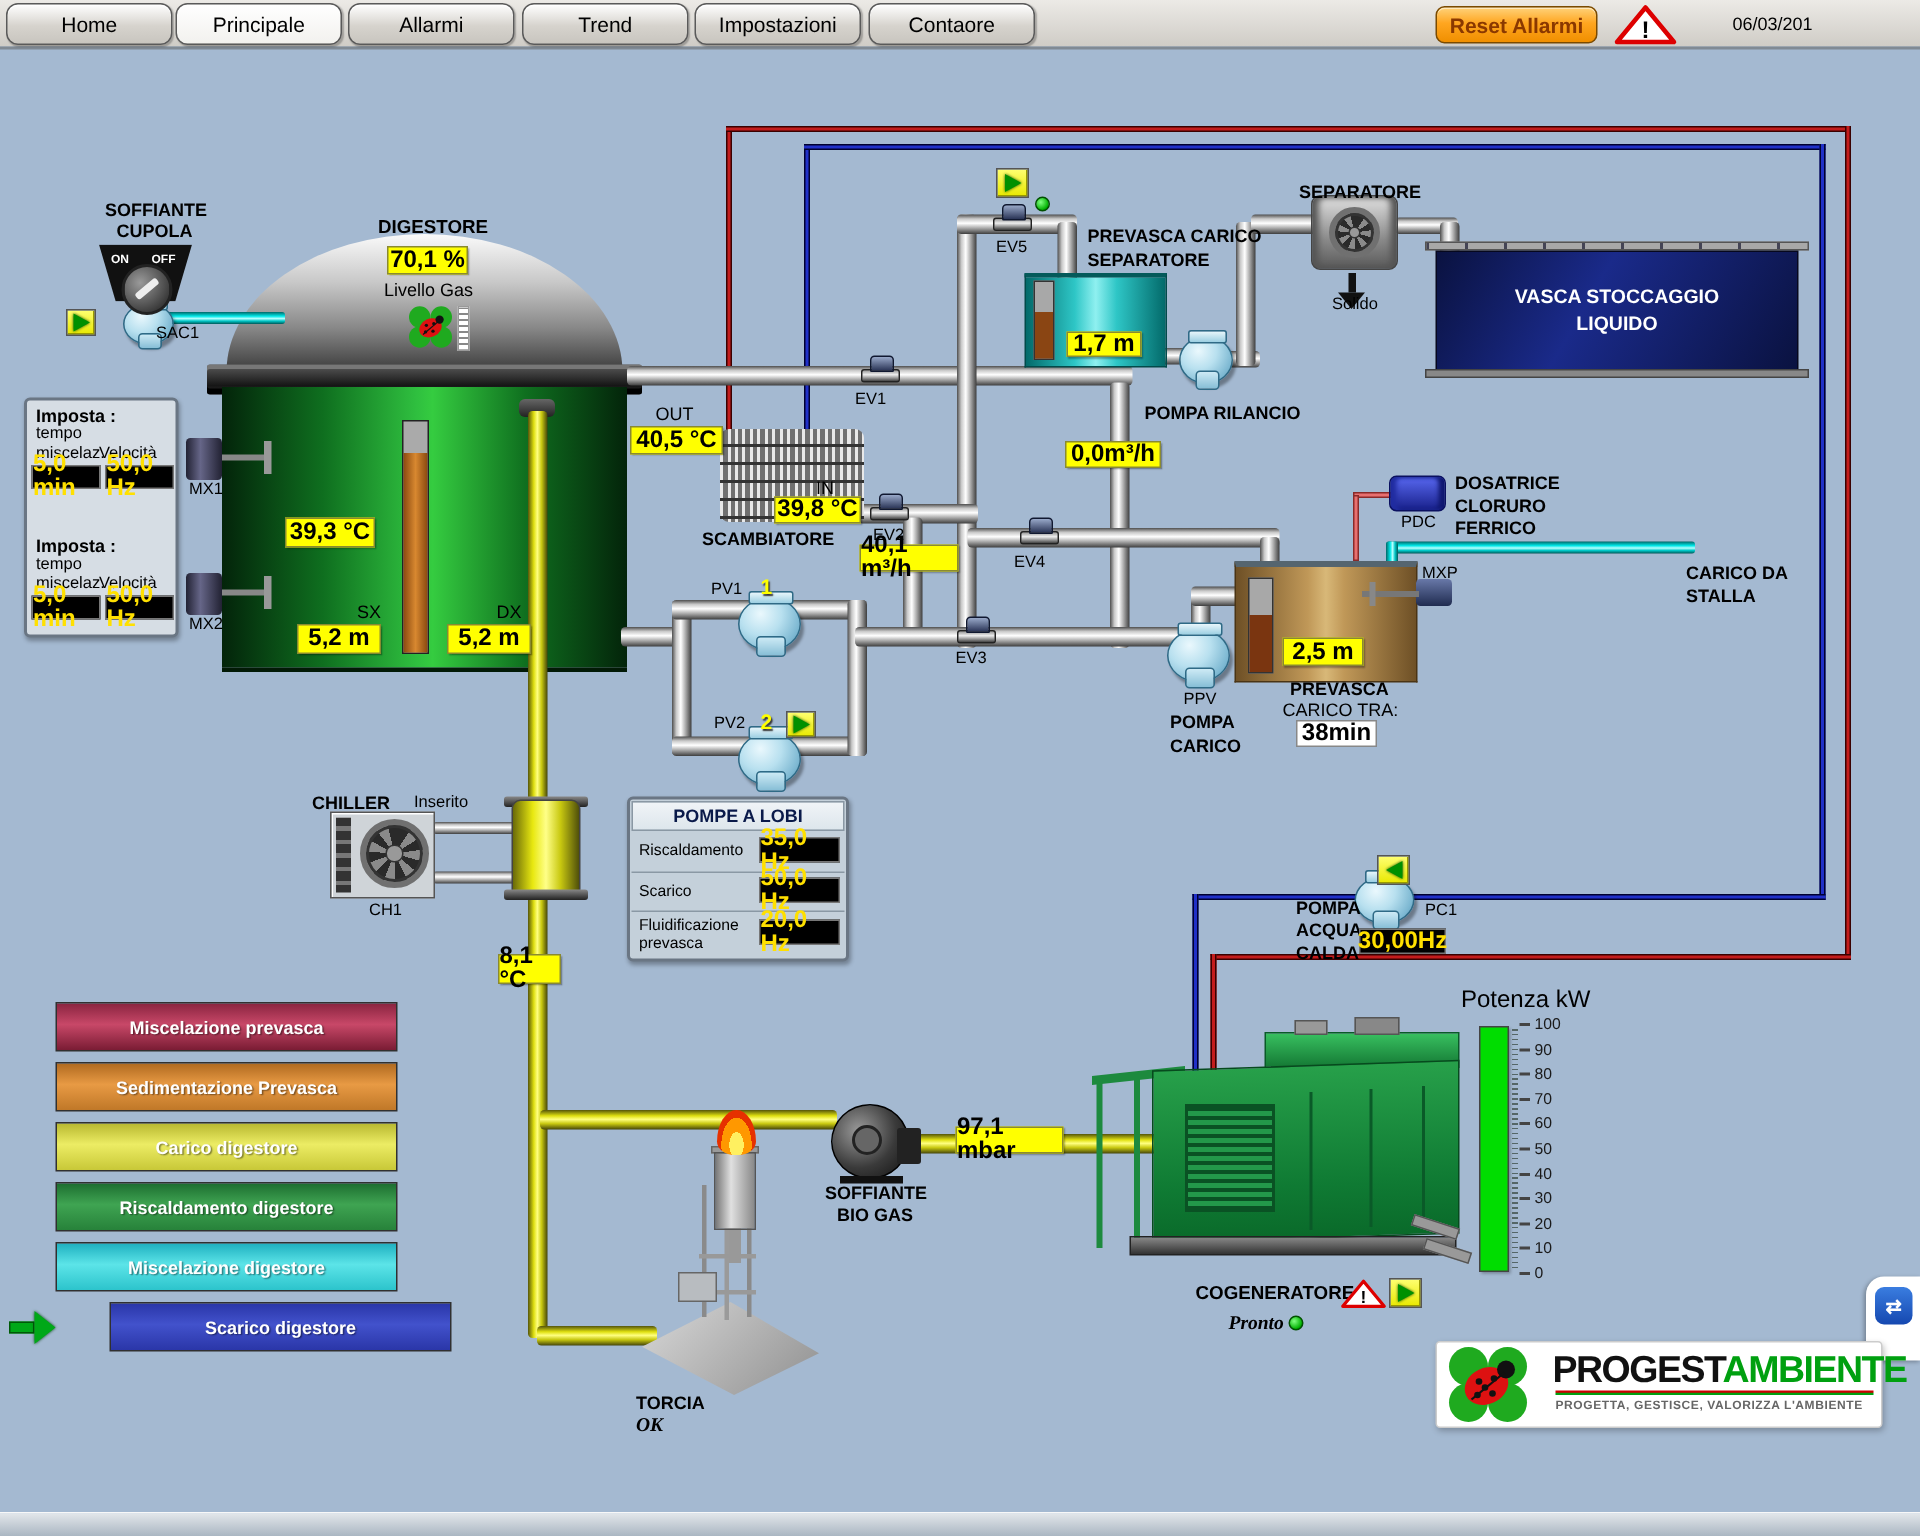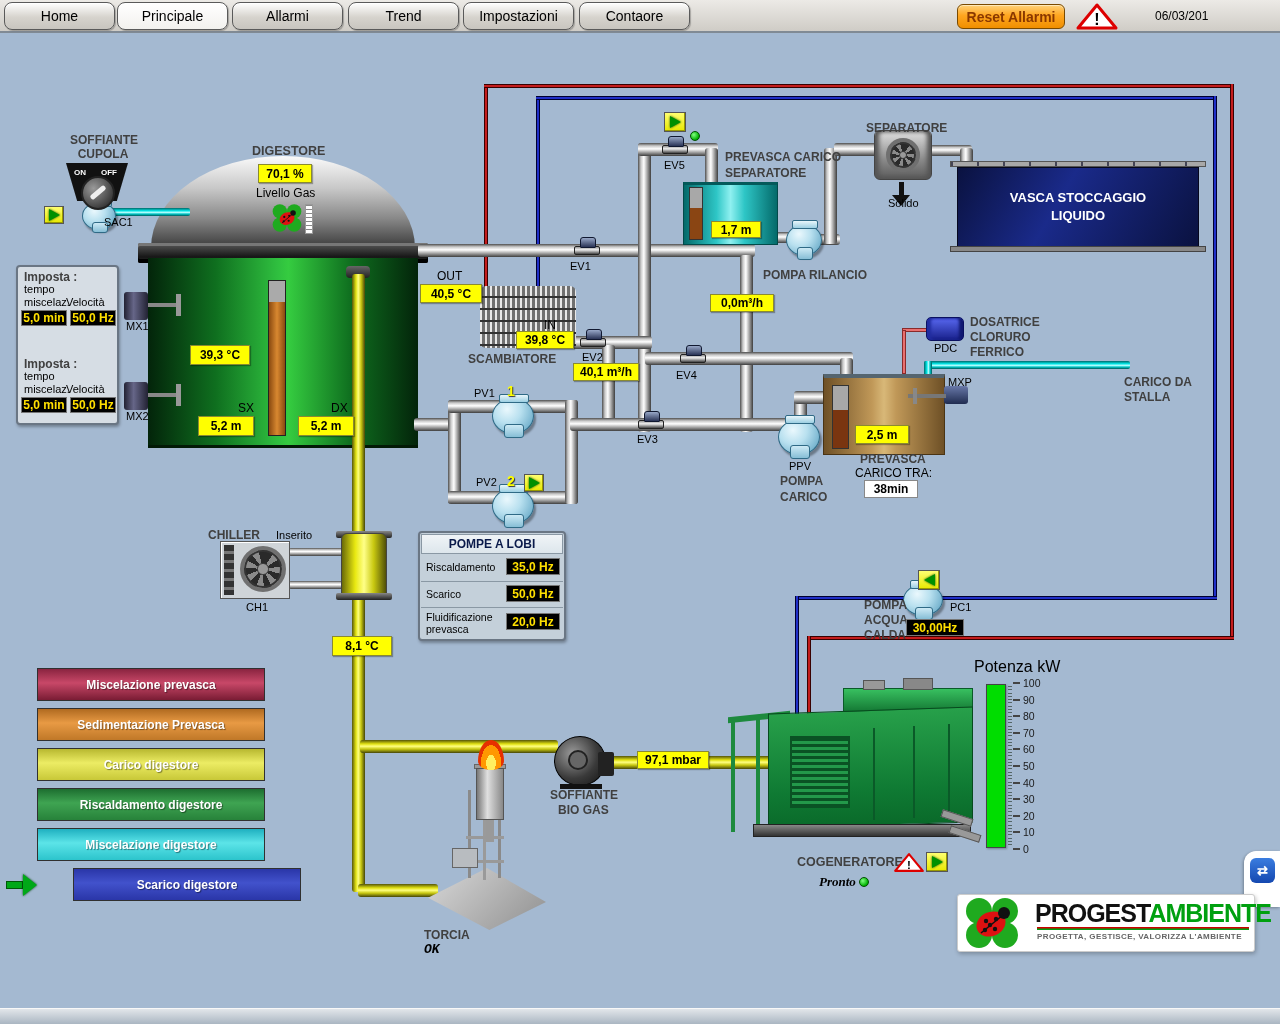--- a/index.html
+++ b/index.html
@@ -8,22 +8,22 @@
   .abs { position:absolute; }
 
   
   .toolbar { position:absolute; left:0; top:0; width:1280px; height:33px; background:linear-gradient(180deg,#eceae6,#cfccc6); border-bottom:2px solid #7f8term8a; border-bottom:2px solid #808a94; }
   .tab { position:absolute; top:2px; height:28px; width:111px; border-radius:8px; background:linear-gradient(180deg,#ffffff,#d6d3cd 55%,#c8c5bf); border:1px solid #5a5a5a; box-shadow:inset 0 1px 0 #fff, 1px 1px 1px rgba(0,0,0,.25); display:flex; align-items:center; justify-content:center; font-size:14px; color:#000; cursor:pointer; }
   .tab.active { background:linear-gradient(180deg,#ffffff,#f2f1ee); }
   .btn-reset { position:absolute; left:957px; top:4px; width:108px; height:25px; border-radius:6px; background:linear-gradient(180deg,#ffd27a,#ffa620 45%,#f08f00); border:1px solid #7a4a00; box-shadow:inset 0 1px 0 #ffe8b8; display:flex; align-items:center; justify-content:center; font-size:14px; font-weight:bold; color:#8a3800; cursor:pointer; }
 
   
   .lbl { position:absolute; font-size:11px; line-height:1.2; color:#000; white-space:nowrap; }
-  .lblb { position:absolute; font-size:12px; font-weight:bold; line-height:1.2; color:#404040; white-space:nowrap; }
-  .badge { position:absolute; display:flex; align-items:center; justify-content:center; font-weight:bold; font-size:12px; line-height:1; }
+  .lblb { position:absolute; font-size:12px; font-weight:bold; line-height:1.2; color:#000000; white-space:nowrap; }
+  .badge { position:absolute; display:flex; align-items:center; justify-content:center; font-weight:bold; font-size:16px; line-height:1; }
   .b-y { background:#ffff00; color:#000; border:1px solid #8a8a30; box-shadow:1px 1px 1px rgba(0,0,0,.3); }
   .b-k { background:#000; color:#ffe000; border:1px solid #777; }
   .b-w { background:#fff; color:#000; border:1px solid #888; }
 
   
   .ph { position:absolute; height:13px; border-radius:3px; background:linear-gradient(180deg,#4e4e4e,#c8c8c8 22%,#ffffff 45%,#b0b0b0 68%,#3e3e3e); }
   .pv { position:absolute; width:13px; border-radius:3px; background:linear-gradient(90deg,#4e4e4e,#c8c8c8 22%,#ffffff 45%,#b0b0b0 68%,#3e3e3e); }
   .yh { position:absolute; height:13px; border-radius:3px; background:linear-gradient(180deg,#55550a,#e0e010 30%,#ffff80 48%,#c8c810 70%,#45450a); }
   .yv { position:absolute; width:13px; border-radius:3px; background:linear-gradient(90deg,#55550a,#e0e010 30%,#ffff80 48%,#c8c810 70%,#45450a); }
   .rh { position:absolute; height:4px; background:#c41c1c; border-top:1px solid #3a0000; border-bottom:1px solid #3a0000; }
@@ -339,21 +339,21 @@
   <div class="lblb" style="left:860px;top:452px">PREVASCA</div>
   <div class="lbl" style="left:855px;top:466px;font-size:12px">CARICO TRA:</div>
   <div class="badge b-w" style="left:864px;top:480px;width:54px;height:18px">38min</div>
   <div class="lbl" style="left:789px;top:460px">PPV</div>
   <div class="lblb" style="left:780px;top:474px">POMPA</div>
   <div class="lblb" style="left:780px;top:490px">CARICO</div>
 
   <div class="lblb" style="left:208px;top:528px">CHILLER</div>
   <div class="lbl" style="left:276px;top:529px">Inserito</div>
   <div class="lbl" style="left:246px;top:601px">CH1</div>
-  <div class="badge b-y" style="left:332px;top:636px;width:60px;height:20px">8,1 °C</div>
+  <div class="badge b-y" style="left:332px;top:636px;width:42px;height:20px">8,1 °C</div>
 
   <div class="lblb" style="left:864px;top:598px">POMPA</div>
   <div class="lblb" style="left:864px;top:613px">ACQUA</div>
   <div class="lblb" style="left:864px;top:628px">CALDA</div>
   <div class="btn-play" style="left:918px;top:570px">
       <span class="tri-l"></span>
     </div>
   <div class="lbl" style="left:950px;top:601px">PC1</div>
   <div class="badge b-k" style="left:906px;top:619px;width:58px;height:17px">30,00Hz</div>
 
@@ -383,21 +383,21 @@
       <path d="M22 3 L41 26 L3 26 Z" fill="#ffffff" stroke="#dd0000" stroke-width="3" stroke-linejoin="round"></path>
       <text x="22" y="23" text-anchor="middle" font-size="16" font-weight="bold" fill="#000">!</text>
     </svg>
   <div class="btn-play" style="left:926px;top:852px">
       <span class="tri-r"></span>
     </div>
   <div class="abs" style="left:819px;top:874px;font-family:'Liberation Serif',serif;font-style:italic;font-weight:bold;font-size:13px;color:#000">Pronto</div>
   <div class="dot-g" style="left:859px;top:877px;width:10px;height:10px"></div>
 
   <div class="lblb" style="left:424px;top:928px">TORCIA</div>
-  <div class="abs" style="left:424px;top:942px;font-family:Liberation Mono, monospace;font-style:italic;font-weight:bold;font-size:13px">OK</div>
+  <div class="abs" style="left:424px;top:942px;font-family:Liberation Serif, serif;font-style:italic;font-weight:bold;font-size:13px">OK</div>
 
   <div class="btn-play" style="left:44px;top:206px;width:20px;height:18px">
       <span class="tri-r"></span>
     </div>
 
   <div class="sbtn s2" style="top:668px">Miscelazione prevasca</div>
   <div class="sbtn s3" style="top:708px">Sedimentazione Prevasca</div>
   <div class="sbtn s4" style="top:748px">Carico digestore</div>
   <div class="sbtn s5" style="top:788px">Riscaldamento digestore</div>
   <div class="sbtn s6" style="top:828px">Miscelazione digestore</div>

